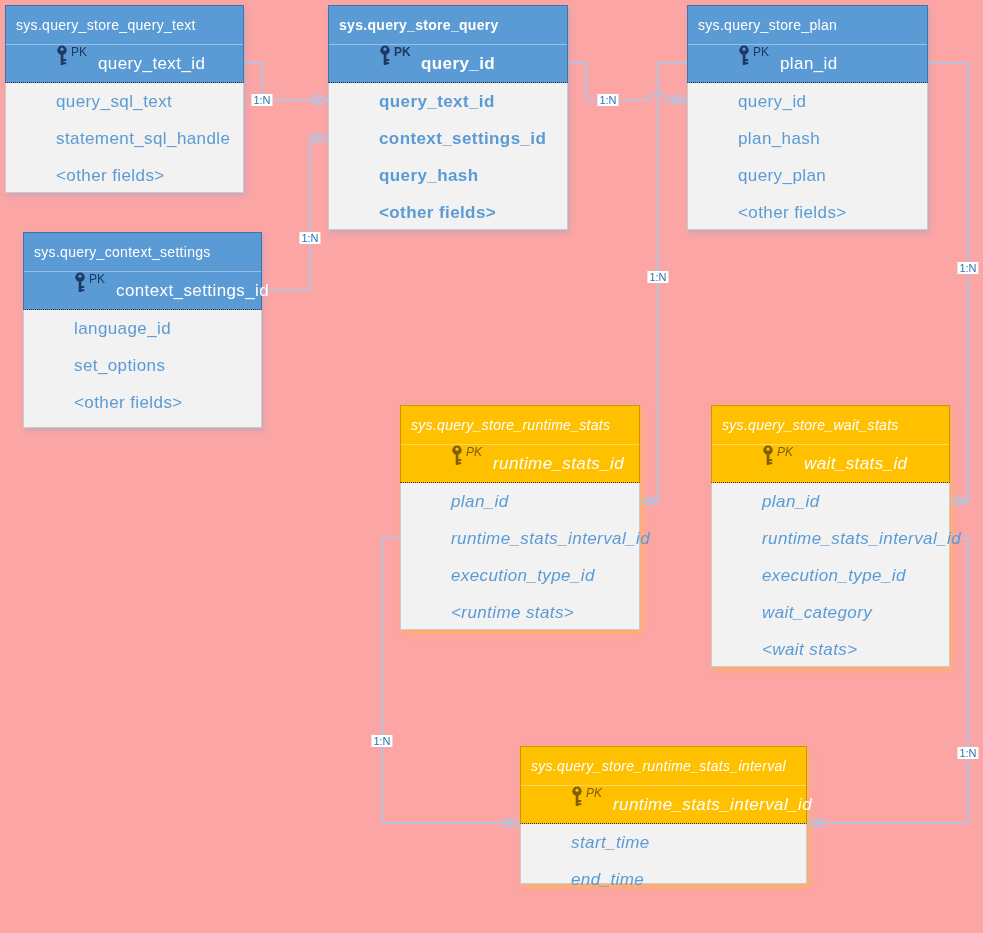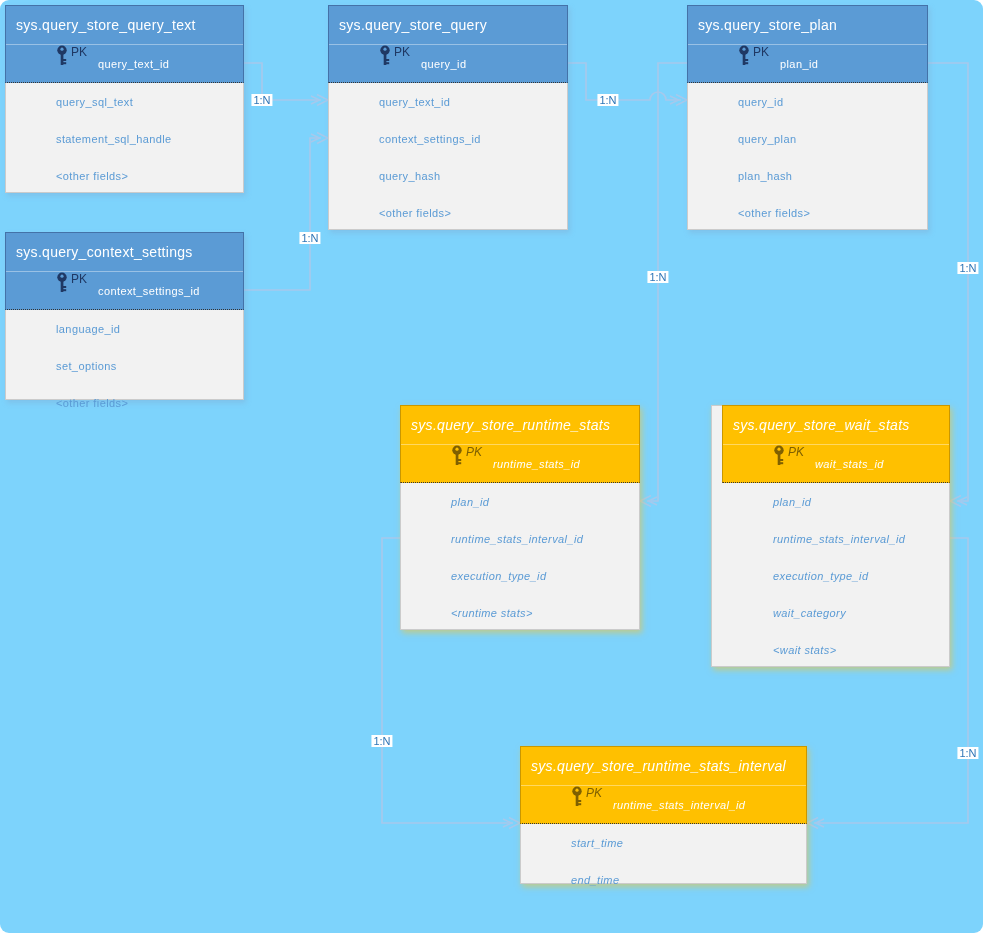--- a/index.html
+++ b/index.html
@@ -1,33 +1,33 @@
 <!DOCTYPE html>
 <html style="--blue-header: #5B9BD5; --blue-pk-accent: #1F3864; --blue-top-border: #4472A8; --orange-header: #FFC000; --orange-pk-accent: #7F6000; --orange-top-border: #C99700; --body-bg: #F2F2F2; --body-border: #CBCBCB; --field-text: #5B9BD5; --relation-label: #2E75B6;"><head>
 <meta charset="utf-8">
 <style>
   html,body { margin:0; padding:0; background:#ffffff; font-family:"Liberation Sans", sans-serif; }
-  #canvas { position:relative; width:983px; height:933px; background:#7dd3fc; overflow:hidden;border-radius:9px; }
+  #canvas { position:relative; width:983px; height:933px; background:#fca5a5; overflow:hidden; }
   #connectors { position:absolute; left:0; top:0; z-index:1; }
 
   .table { position:absolute; z-index:2; background:var(--body-bg); border:1px solid var(--body-border); box-sizing:border-box; }
   .theme-blue   { --hdr:var(--blue-header);   --pkc:var(--blue-pk-accent);   --topb:var(--blue-top-border);
                   box-shadow:2px 3px 5px rgba(130,165,205,.38); }
   .theme-orange { --hdr:var(--orange-header); --pkc:var(--orange-pk-accent); --topb:var(--orange-top-border);
                   box-shadow:2px 3px 6px rgba(255,196,30,.5);font-style:italic; }
 
   .t-top { margin:-1px -1px 0 -1px; border:1px solid var(--topb); border-bottom:1px dotted #333333; background:var(--hdr); }
   .t-header { height:38px; display:flex; align-items:center; padding-left:10px; color:#ffffff;
               font-size:14px; letter-spacing:.3px; border-bottom:1px solid rgba(255,255,255,.38); white-space:nowrap; }
   .t-row { position:relative; height:37px; }
   .t-pk { height:37px; display:flex; align-items:flex-start; padding-left:7px; color:var(--pkc);margin-left:42px; }
   .key-icon { flex:0 0 auto; }
   .pk-label { margin-left:1px; font-size:12px; }
   .field-name { position:absolute; left:50px; top:50%; transform:translateY(-50%);
-                font-size:11px; letter-spacing:.4px; white-space:nowrap; }
+                font-size:17px; letter-spacing:.4px; white-space:nowrap; }
   .t-pk .field-name { color:#ffffff; }
   .t-field .field-name { color:var(--field-text); }
 
   .rel-label { position:absolute; z-index:3; transform:translate(-50%,-50%); background:#ffffff;
                color:var(--relation-label); font-size:11px; line-height:12px; padding:0 2px; }
 </style>
 </head>
 <body>
 
 <div id="canvas">
@@ -67,21 +67,21 @@
       <div class="t-row t-field">
         <span class="field-name">query_sql_text</span>
       </div>
       <div class="t-row t-field">
         <span class="field-name">statement_sql_handle</span>
       </div>
       <div class="t-row t-field">
         <span class="field-name">&lt;other fields&gt;</span>
       </div>
     </div>
-    <div class="table theme-blue" style="left: 328px; top: 5px; width: 240px; height: 225px;">
+    <div class="table theme-blue" style="left: 328px; top: 5px; width: 240px; height: 225px; font-weight: bold;">
       <div class="t-top">
         <div class="t-header">
           <span>sys.query_store_query</span>
         </div>
         <div class="t-row t-pk">
           <svg class="key-icon" width="15" height="21" viewBox="0 0 15 21">
             <circle cx="7" cy="5.2" r="4.7" fill="currentColor"></circle>
             <circle cx="7" cy="4.2" r="1.6" fill="var(--hdr)"></circle>
             <rect x="5.7" y="9" width="2.7" height="11" rx="0.5" fill="currentColor"></rect>
             <rect x="8" y="14" width="3.2" height="2" fill="currentColor"></rect>
@@ -118,30 +118,30 @@
             <rect x="8" y="17.2" width="3.2" height="2" fill="currentColor"></rect>
           </svg>
           <span class="pk-label">PK</span>
           <span class="field-name">plan_id</span>
         </div>
       </div>
       <div class="t-row t-field">
         <span class="field-name">query_id</span>
       </div>
       <div class="t-row t-field">
+        <span class="field-name">plan_hash</span>
+      </div>
+      <div class="t-row t-field">
         <span class="field-name">query_plan</span>
       </div>
       <div class="t-row t-field">
-        <span class="field-name">plan_hash</span>
-      </div>
-      <div class="t-row t-field">
-        <span class="field-name">&lt;other fields&gt;</span>
-      </div>
-    </div>
-    <div class="table theme-blue" style="left: 5px; top: 232px; width: 239px; height: 168px;">
+        <span class="field-name">&lt;other fields&gt;</span>
+      </div>
+    </div>
+    <div class="table theme-blue" style="left: 23px; top: 232px; width: 239px; height: 196px;">
       <div class="t-top">
         <div class="t-header">
           <span>sys.query_context_settings</span>
         </div>
         <div class="t-row t-pk">
           <svg class="key-icon" width="15" height="21" viewBox="0 0 15 21">
             <circle cx="7" cy="5.2" r="4.7" fill="currentColor"></circle>
             <circle cx="7" cy="4.2" r="1.6" fill="var(--hdr)"></circle>
             <rect x="5.7" y="9" width="2.7" height="11" rx="0.5" fill="currentColor"></rect>
             <rect x="8" y="14" width="3.2" height="2" fill="currentColor"></rect>
@@ -184,21 +184,21 @@
       <div class="t-row t-field">
         <span class="field-name">runtime_stats_interval_id</span>
       </div>
       <div class="t-row t-field">
         <span class="field-name">execution_type_id</span>
       </div>
       <div class="t-row t-field">
         <span class="field-name">&lt;runtime stats&gt;</span>
       </div>
     </div>
-    <div class="table theme-orange" style="left: 711px; top: 405px; width: 239px; height: 262px; padding-left: 11px;">
+    <div class="table theme-orange" style="left: 711px; top: 405px; width: 239px; height: 262px;">
       <div class="t-top">
         <div class="t-header">
           <span>sys.query_store_wait_stats</span>
         </div>
         <div class="t-row t-pk">
           <svg class="key-icon" width="15" height="21" viewBox="0 0 15 21">
             <circle cx="7" cy="5.2" r="4.7" fill="currentColor"></circle>
             <circle cx="7" cy="4.2" r="1.6" fill="var(--hdr)"></circle>
             <rect x="5.7" y="9" width="2.7" height="11" rx="0.5" fill="currentColor"></rect>
             <rect x="8" y="14" width="3.2" height="2" fill="currentColor"></rect>

